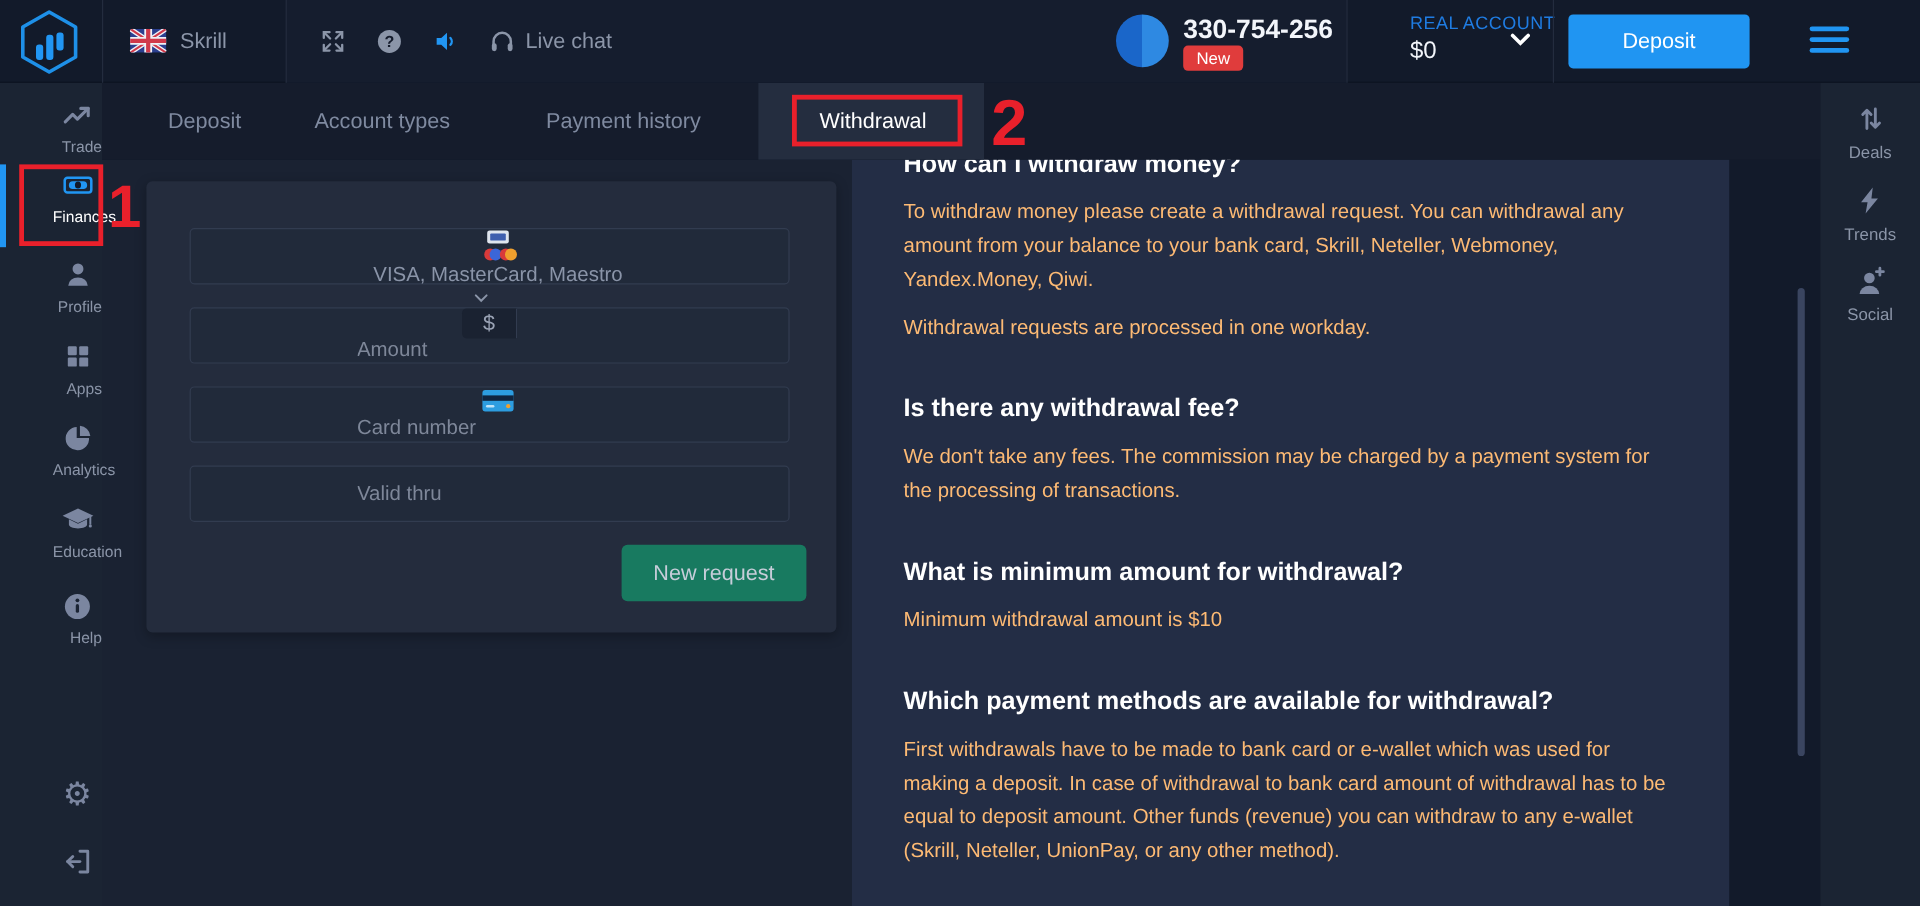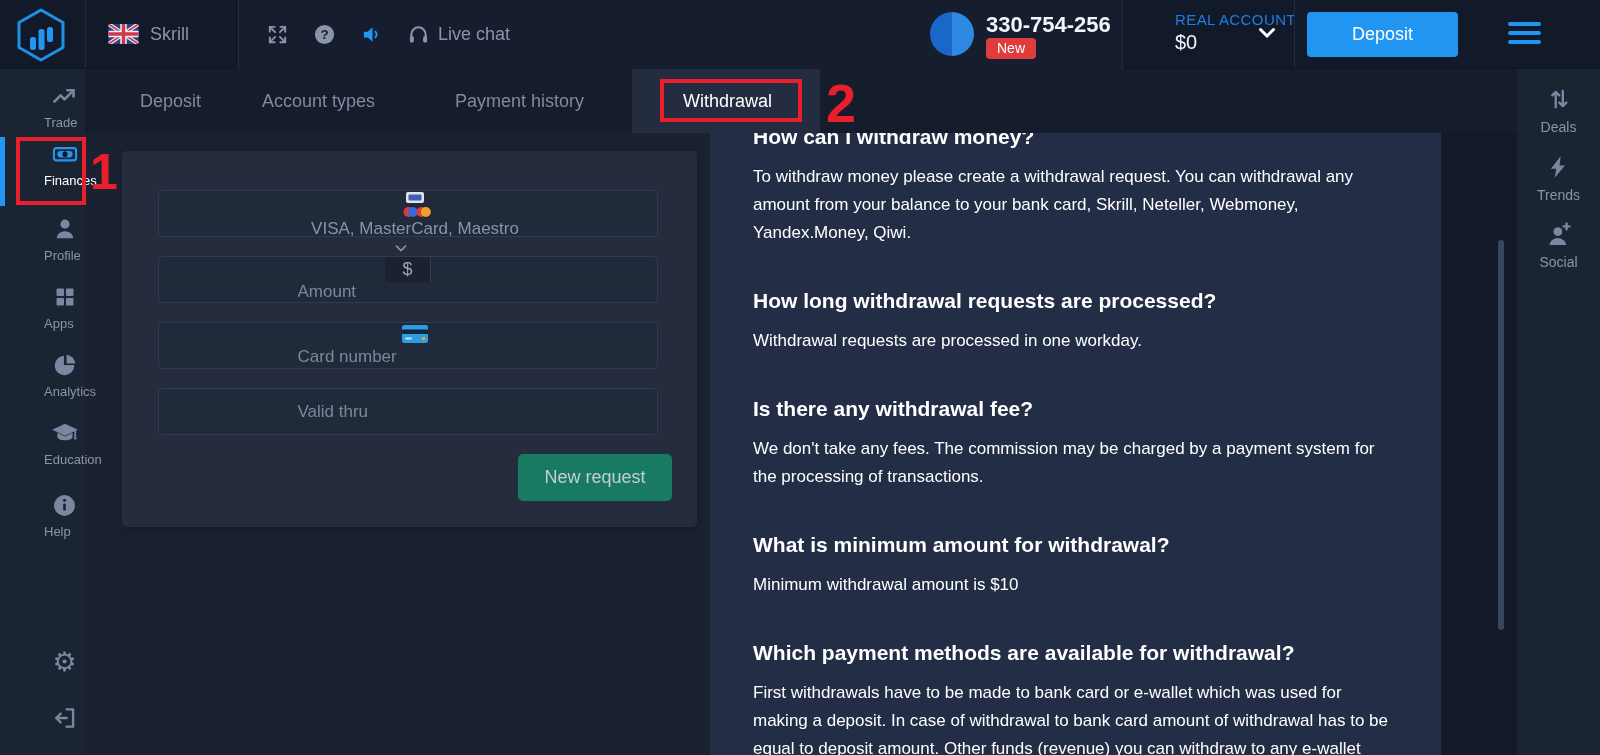--- a/index.html
+++ b/index.html
@@ -31,21 +31,21 @@
   .acct-bal { font-size:20px; color:#f2f5fa; margin-top:3px; }
   .acct-chevron { position:absolute; left:1258px; top:26px; }
   .deposit-btn { position:absolute; left:1307px; top:12px; width:151px; height:45px;
     background:#2095f2; border:none; border-radius:4px; color:#fff; font-size:18px;
     font-family:"Liberation Sans",sans-serif; cursor:pointer; }
   .burger { position:absolute; left:1508px; top:22px; width:33px; cursor:pointer; }
   .burger div { height:4px; background:#2095f2; border-radius:2px; margin-bottom:5px; }
 
   
   #sidebar-left { position:absolute; left:0; top:69px; width:85px; bottom:0; background:#1b2433; z-index:8; }
-  .sli { position:absolute; left:0; width:85px; text-align:left; cursor:pointer;padding-left:44px; }
+  .sli { position:absolute; left:0; width:85px; text-align:right; cursor:pointer;padding-left:44px; }
   .sli .ic { height:30px; display:flex; align-items:center; justify-content:center; }
   .sli .lb { font-size:13px; color:#8b95a8; margin-top:4px; }
   .sli.active .lb { color:#fff; }
   .active-bar { position:absolute; left:0; top:68px; width:5px; height:69px; background:#2196f3; }
   .gear-glyph { font-size:27px; color:#7b86a0; line-height:30px; }
 
   
   #tabbar { position:absolute; left:85px; top:69px; width:1432px; height:64px; background:#151c2c; z-index:6; }
   .tab { position:absolute; top:0; line-height:64px; font-size:18px; color:#7f8aa0; cursor:pointer; }
   .tab-active-bg { position:absolute; left:547px; top:0; width:188px; height:64px; background:#242d3f; }
@@ -68,21 +68,21 @@
   .submit-btn { position:absolute; left:396px; top:303px; width:154px; height:47px;
     background:#187a60; border:none; border-radius:5px; color:#c6cdd9; font-size:18px;
     font-family:"Liberation Sans",sans-serif; cursor:pointer; }
 
   
   #col-faq { position:absolute; left:710px; top:133px; width:731px; bottom:0; background:#232d45;
     overflow:hidden; z-index:1; }
   .faq-inner { margin-top:-10px; padding:0 60px 0 43px; width:750px; }
   .faq-q { font-size:21px; font-weight:700; color:#ffffff; line-height:28px; margin-top:40px; }
   .faq-q:first-child { margin-top:0; }
-  .faq-a { font-size:17px; color:#ffffff; line-height:28px; margin-top:12px; }
+  .faq-a { font-size:17px; color:#fdba74; line-height:28px; margin-top:12px; }
   #faq-scrollbar { position:absolute; left:1498px; top:240px; width:6px; height:390px;
     background:#3a4560; border-radius:3px; z-index:7; cursor:pointer; }
 
   
   #sidebar-right { position:absolute; right:0; top:69px; width:83px; bottom:0; background:#1b2433; z-index:8; }
   .sri { position:absolute; left:0; width:83px; text-align:center; cursor:pointer; }
   .sri .ic { height:32px; display:flex; align-items:center; justify-content:center; }
   .sri .lb { font-size:14px; color:#8b95a8; margin-top:4px; }
 
   
@@ -315,21 +315,20 @@
     </div>
 
     <button class="submit-btn">New request</button>
   </div>
 </div>
 
 <div id="col-faq">
   <div class="faq-inner">
     <div class="faq-q">How can I withdraw money?</div>
     <div class="faq-a">To withdraw money please create a withdrawal request. You can withdrawal any amount from your balance to your bank card, Skrill, Neteller, Webmoney, Yandex.Money, Qiwi.</div>
-    <div class="faq-q">How long withdrawal requests are processed?</div>
     <div class="faq-a">Withdrawal requests are processed in one workday.</div>
     <div class="faq-q">Is there any withdrawal fee?</div>
     <div class="faq-a">We don't take any fees. The commission may be charged by a payment system for the processing of transactions.</div>
     <div class="faq-q">What is minimum amount for withdrawal?</div>
     <div class="faq-a">Minimum withdrawal amount is $10</div>
     <div class="faq-q">Which payment methods are available for withdrawal?</div>
     <div class="faq-a">First withdrawals have to be made to bank card or e-wallet which was used for making a deposit. In case of withdrawal to bank card amount of withdrawal has to be equal to deposit amount. Other funds (revenue) you can withdraw to any e-wallet (Skrill, Neteller, UnionPay, or any other method).</div>
   </div>
 </div>
 <div id="faq-scrollbar"></div>

